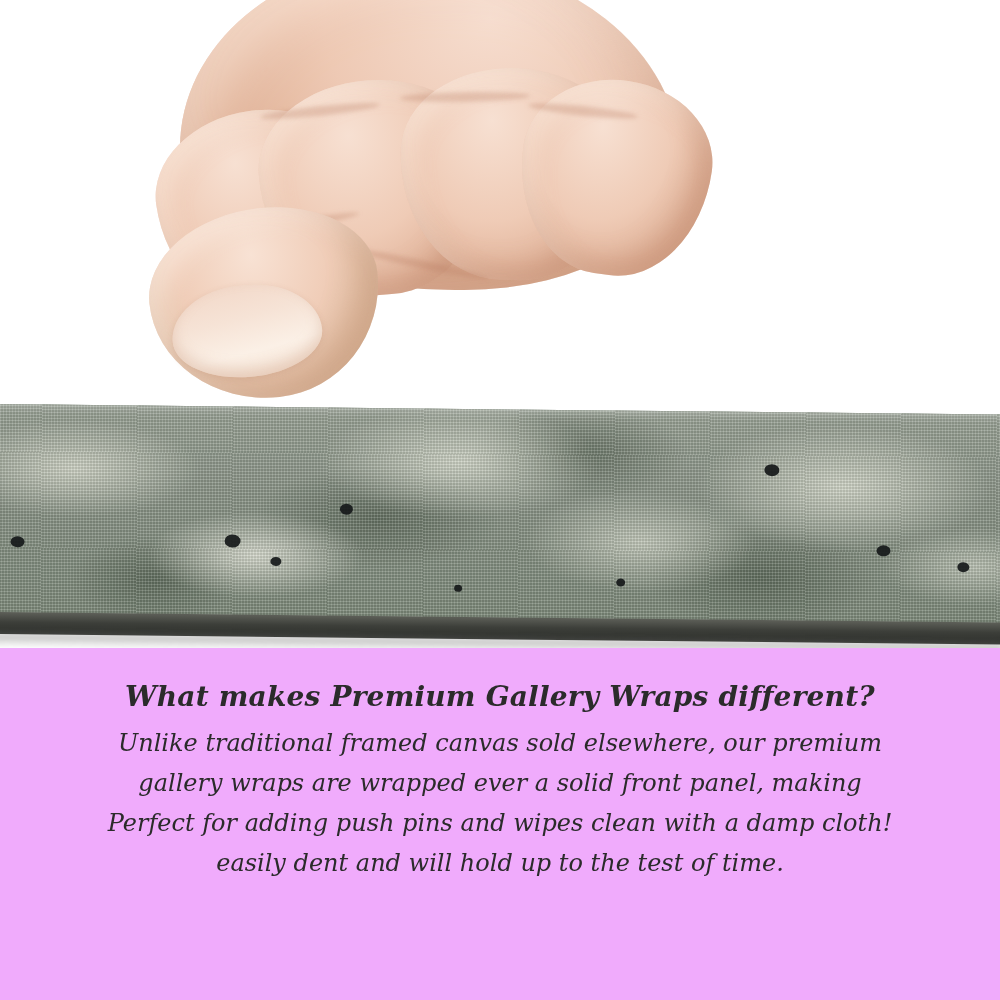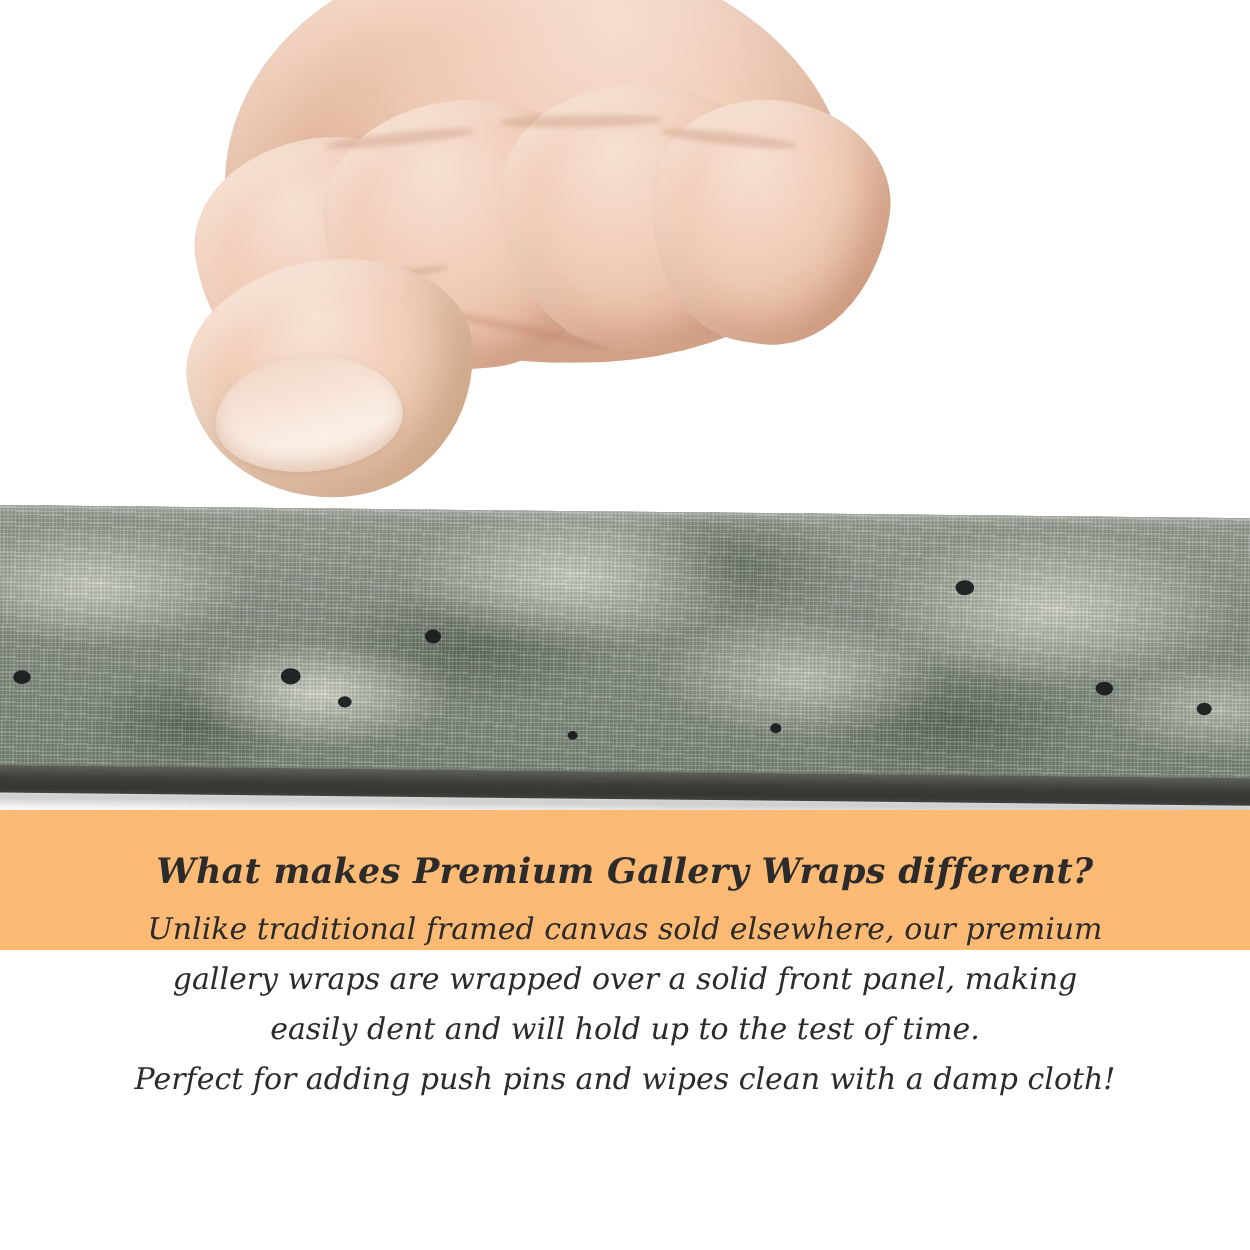--- a/index.html
+++ b/index.html
@@ -9,22 +9,22 @@
   }
   body {
     width: 1000px;
     height: 1000px;
     font-family: "DejaVu Sans", sans-serif;
     overflow: hidden;
   }
   .stage {
     position: relative;
     width: 1000px;
-    height: 760px;
-    background: #fdba74;
+    height: 1000px;
+    background: #f0abfc;
   }
 
   
   .photo {
     position: absolute;
     left: 0;
     top: 0;
     width: 1000px;
     height: 648px;
     overflow: hidden;
@@ -216,18 +216,18 @@
       </div>
       <div class="slab-edge"></div>
       <div class="slab-shadow"></div>
     </div>
 
   </div>
 
   <div class="caption">
     <div class="caption-title">What makes Premium Gallery Wraps different?</div>
     <div class="caption-line">Unlike traditional framed canvas sold elsewhere, our premium</div>
-    <div class="caption-line">gallery wraps are wrapped over a solid front panel, making</div>
+    <div class="caption-line">gallery wraps are wrapped ever a solid front panel, making</div>
+    <div class="caption-line">Perfect for adding push pins and wipes clean with a damp cloth!</div>
     <div class="caption-line">easily dent and will hold up to the test of time.</div>
-    <div class="caption-line">Perfect for adding push pins and wipes clean with a damp cloth!</div>
   </div>
 
 </div>
 
 </body></html>

